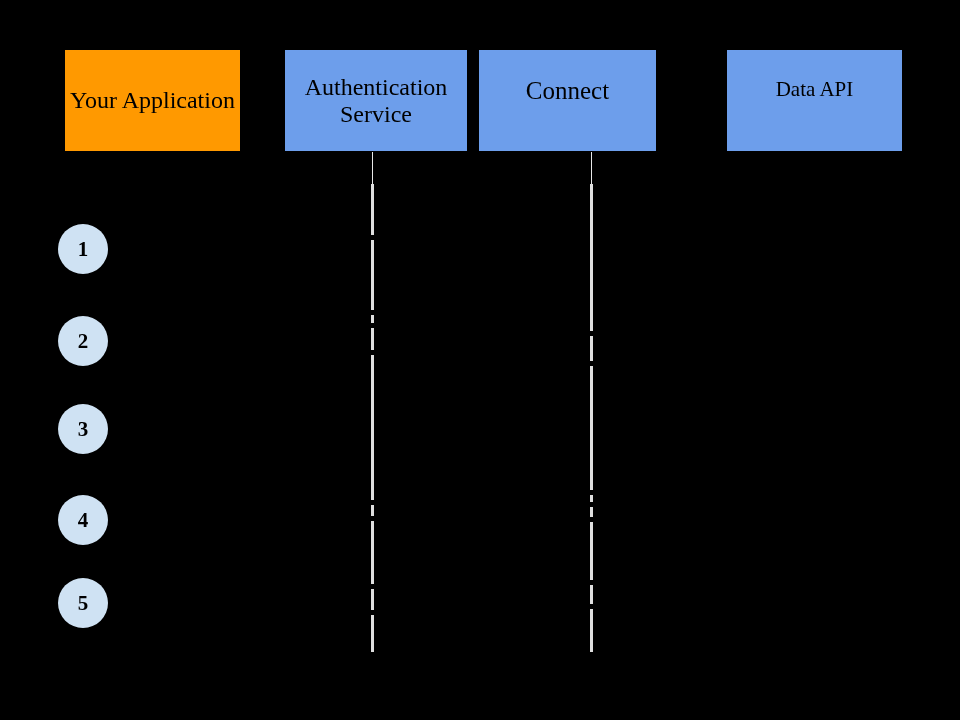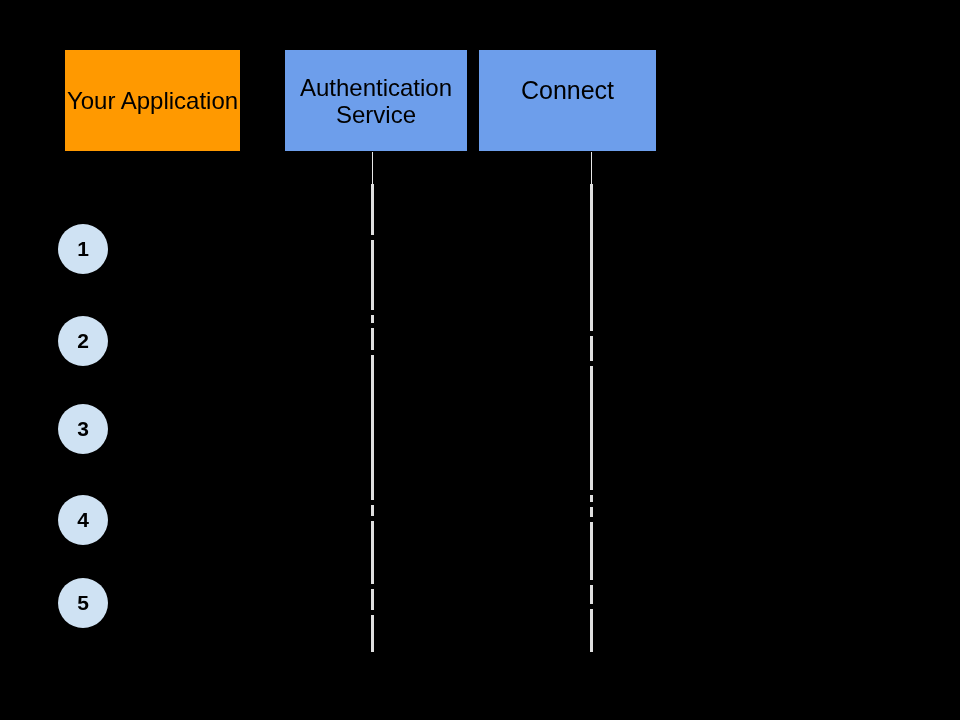--- a/index.html
+++ b/index.html
@@ -7,20 +7,21 @@
     padding: 0;
     background: #000000;
     font-family: "Liberation Sans", sans-serif;
   }
   .stage {
     position: relative;
     width: 960px;
     height: 720px;
     background: #000000;
     overflow: hidden;
+    font-family: Liberation Serif, serif;
   }
   .actor-box {
     position: absolute;
     top: 50px;
     height: 101px;
     display: flex;
     align-items: center;
     justify-content: center;
     text-align: center;
     color: #000000;
@@ -111,20 +112,23 @@
   </div>
 
   <div class="actor-box actor-authentication-service">
     <span>Authentication Service</span>
   </div>
 
   <div class="actor-box actor-connect">
     <span>Connect</span>
   </div>
 
+  <div class="actor-box actor-data-api">
+    <span>Data API</span>
+  </div>
 
   <div class="lifeline lifeline-authentication-service">
     <div class="stem"></div>
     <div class="bar"></div>
     <div class="gap" style="top: 83px;"></div>
     <div class="gap" style="top: 158px;"></div>
     <div class="gap" style="top: 171px;"></div>
     <div class="gap" style="top: 198px;"></div>
     <div class="gap" style="top: 348px;"></div>
     <div class="gap" style="top: 364px;"></div>

